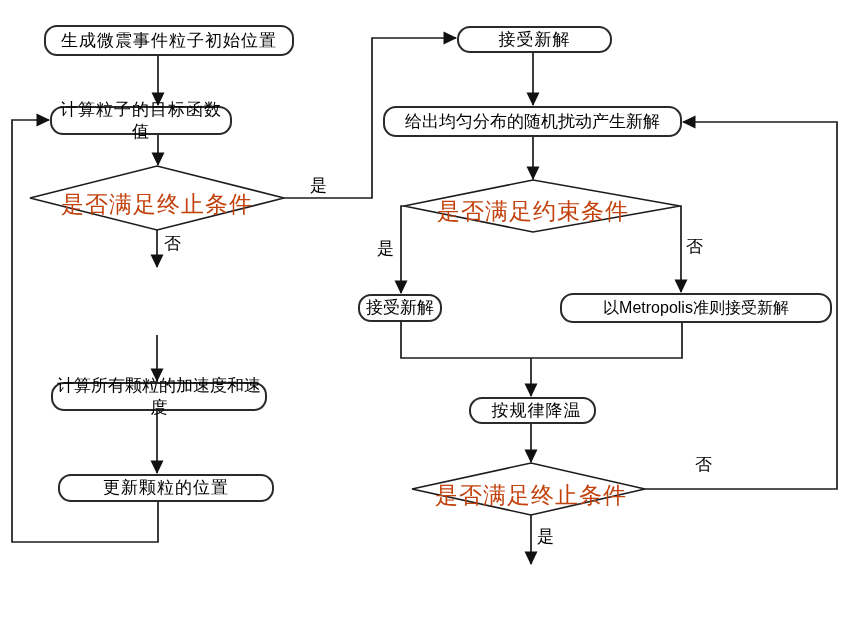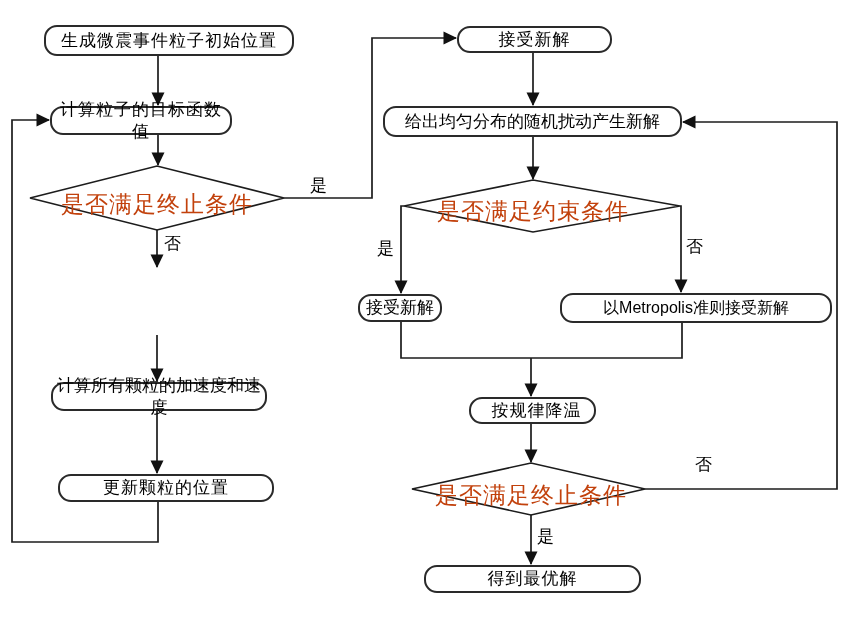--- a/index.html
+++ b/index.html
@@ -95,21 +95,20 @@
   <div class="node" style="left:457px;top:26px;width:155px;height:27px;">接受新解</div>
 
   <div class="node" style="left:383px;top:106px;width:299px;height:31px;letter-spacing:0;">给出均匀分布的随机扰动产生新解</div>
 
   <div class="node" style="left:358px;top:294px;width:84px;height:28px;letter-spacing:0;">接受新解</div>
 
   <div class="node" style="left:560px;top:293px;width:272px;height:30px;letter-spacing:0;font-size:16px;">以Metropolis准则接受新解</div>
 
   <div class="node" style="left:469px;top:397px;width:127px;height:27px;padding-left:8px;">按规律降温</div>
 
-  <div class="node" style="left:424px;top:565px;width:217px;height:28px;">得到最优解</div>
 
   <div class="dlabel" style="left:57px;top:189px;width:200px;">是否满足终止条件</div>
 
   <div class="dlabel" style="left:433px;top:196px;width:200px;text-align:center;">是否满足约束条件</div>
 
   <div class="dlabel" style="left:431px;top:480px;width:200px;">是否满足终止条件</div>
 
   <div class="elabel" style="left:310px;top:174px;">是</div>
 
   <div class="elabel" style="left:164px;top:232px;">否</div>

